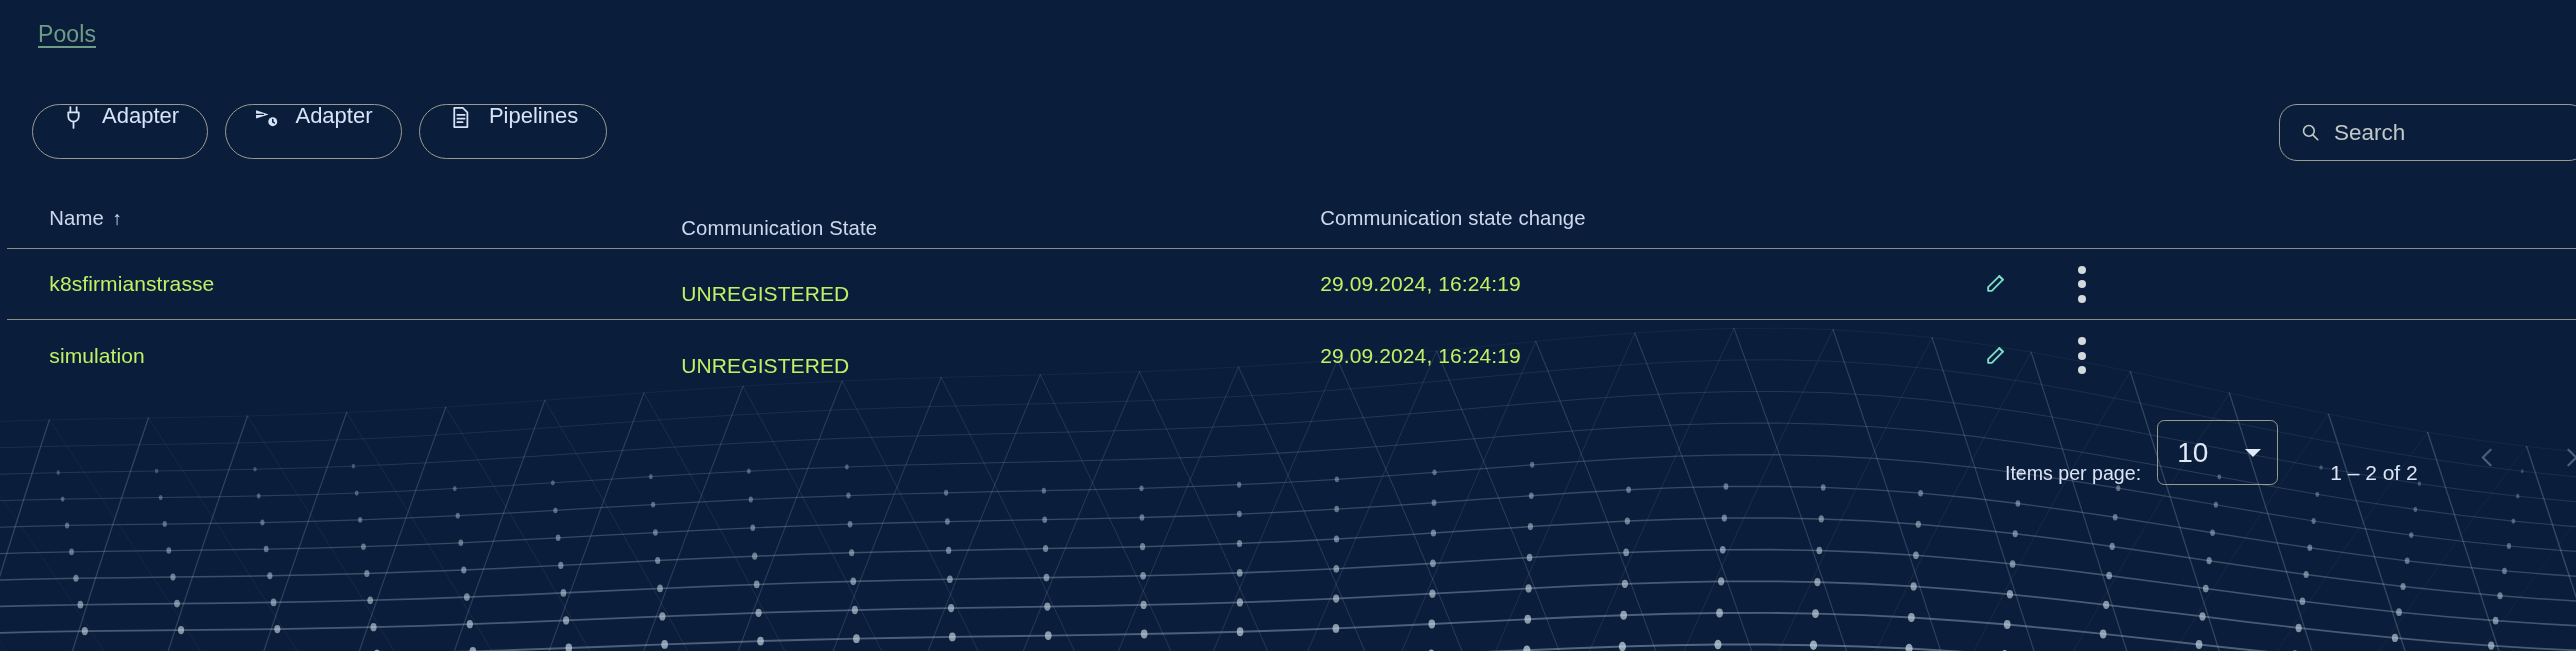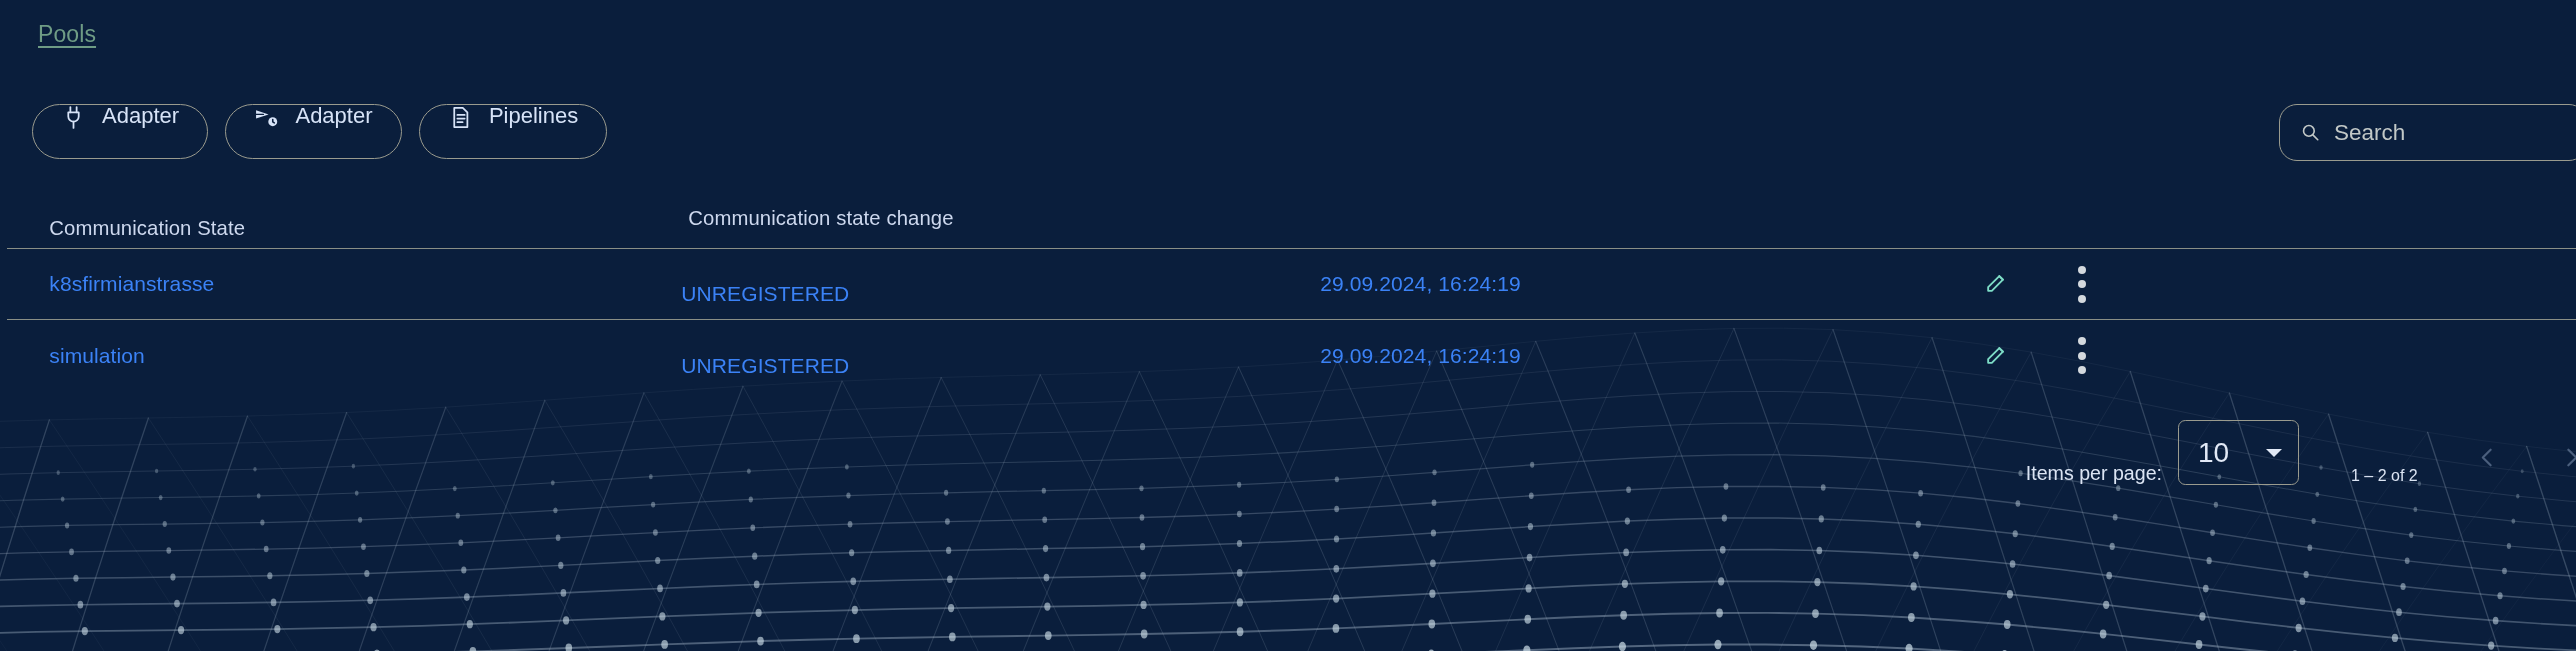--- a/index.html
+++ b/index.html
@@ -169,21 +169,21 @@
   .th {
     font-size: 20.3px;
     color: #cdd8ee;
     letter-spacing: 0.1px;
     display: flex;
     align-items: center;
     gap: 8.7px;
   }
   .td {
     font-size: 21px;
-    color: #3b82f6;
+    color: #bef264;
     letter-spacing: 0.1px;
   }
   .sort-arrow {
     font-size: 19px;
     color: #cdd8ee;
     line-height: 1;
     display: inline-block;
   }
 
   .icon-btn {
@@ -247,21 +247,21 @@
     font-size: 28px;
     color: #e2e9f6;
   }
   .pg-caret {
     width: 0; height: 0;
     border-left: 8px solid transparent;
     border-right: 8px solid transparent;
     border-top: 8.7px solid #e2e9f6;
   }
   .pg-range {
-    font-size: 16px;
+    font-size: 21px;
     color: #dbe4f3;
     margin-left: 52px;
     white-space: nowrap;
   }
   .pg-nav {
     display: flex;
     align-items: center;
     margin-left: 42px;
     gap: 29px;
   }
@@ -608,20 +608,24 @@
         <circle cx="10.5" cy="10.5" r="6.3"></circle>
         <path d="M15.2 15.2L21 21"></path>
       </svg>
     </span>
     <input class="search-input" type="text" placeholder="Search" style="">
   </div>
 
   <div class="table">
 
     <div class="trow header">
+      <div class="col-name th">
+        <span>Name</span>
+        <span class="sort-arrow">↑</span>
+      </div>
       <div class="col-state th">
         <span>Communication State</span>
       </div>
       <div class="col-change th">
         <span>Communication state change</span>
       </div>
       <div class="col-actions"></div>
     </div>
 
     <div class="trow">

